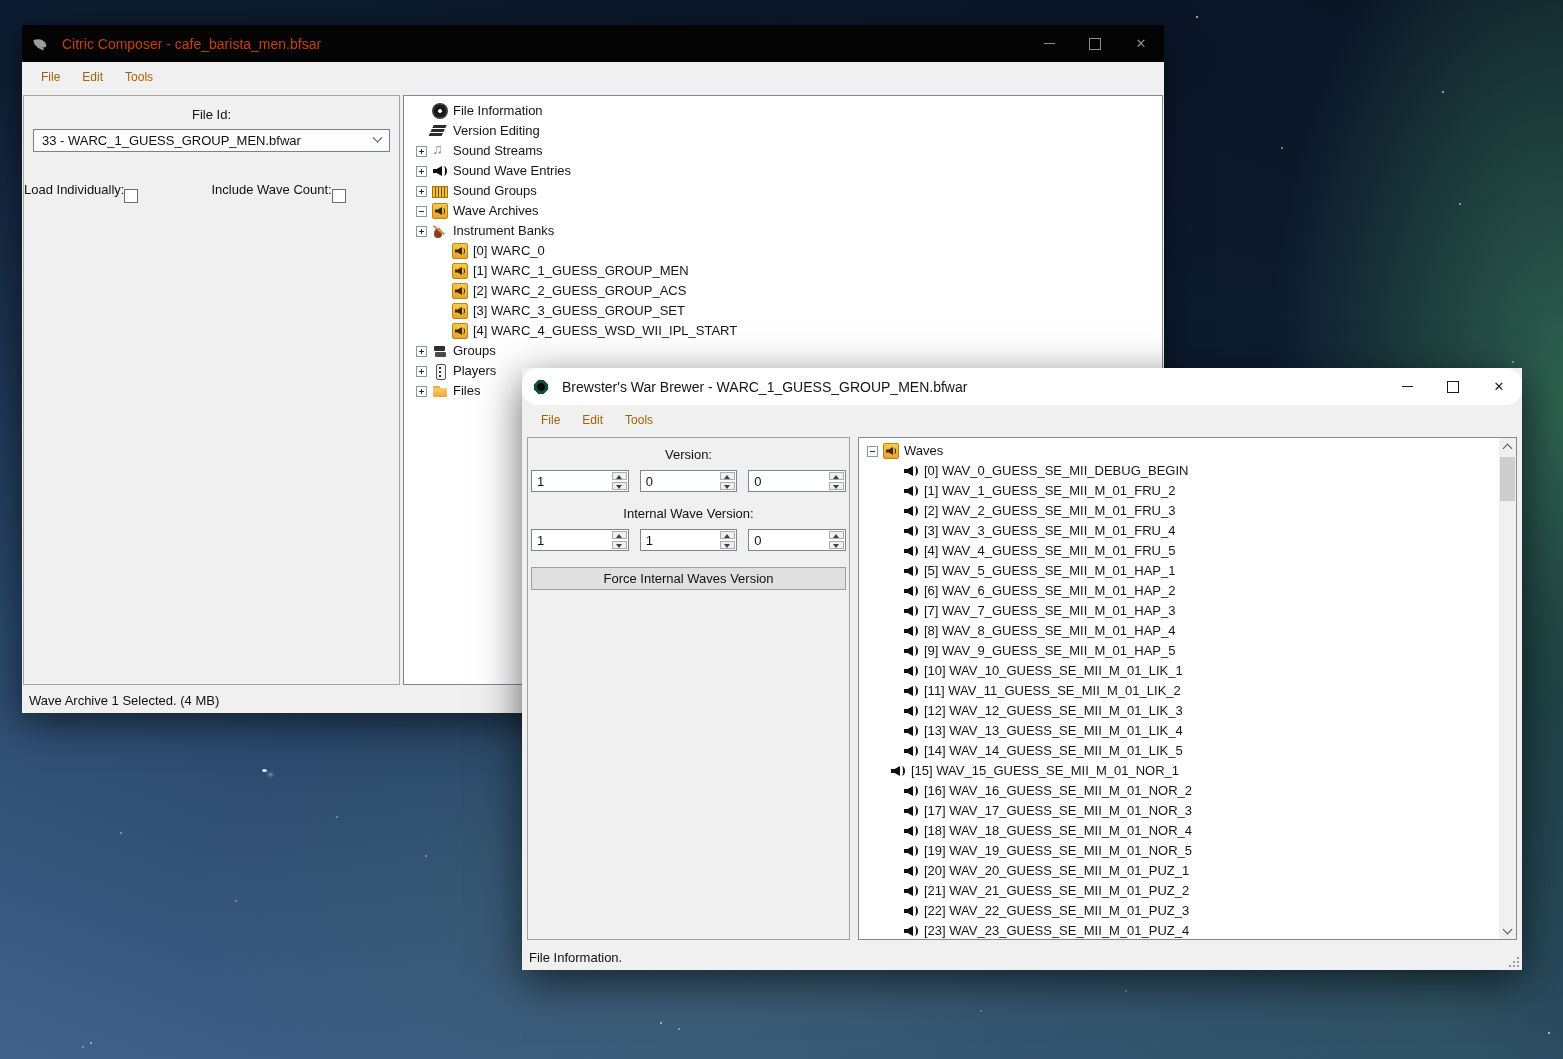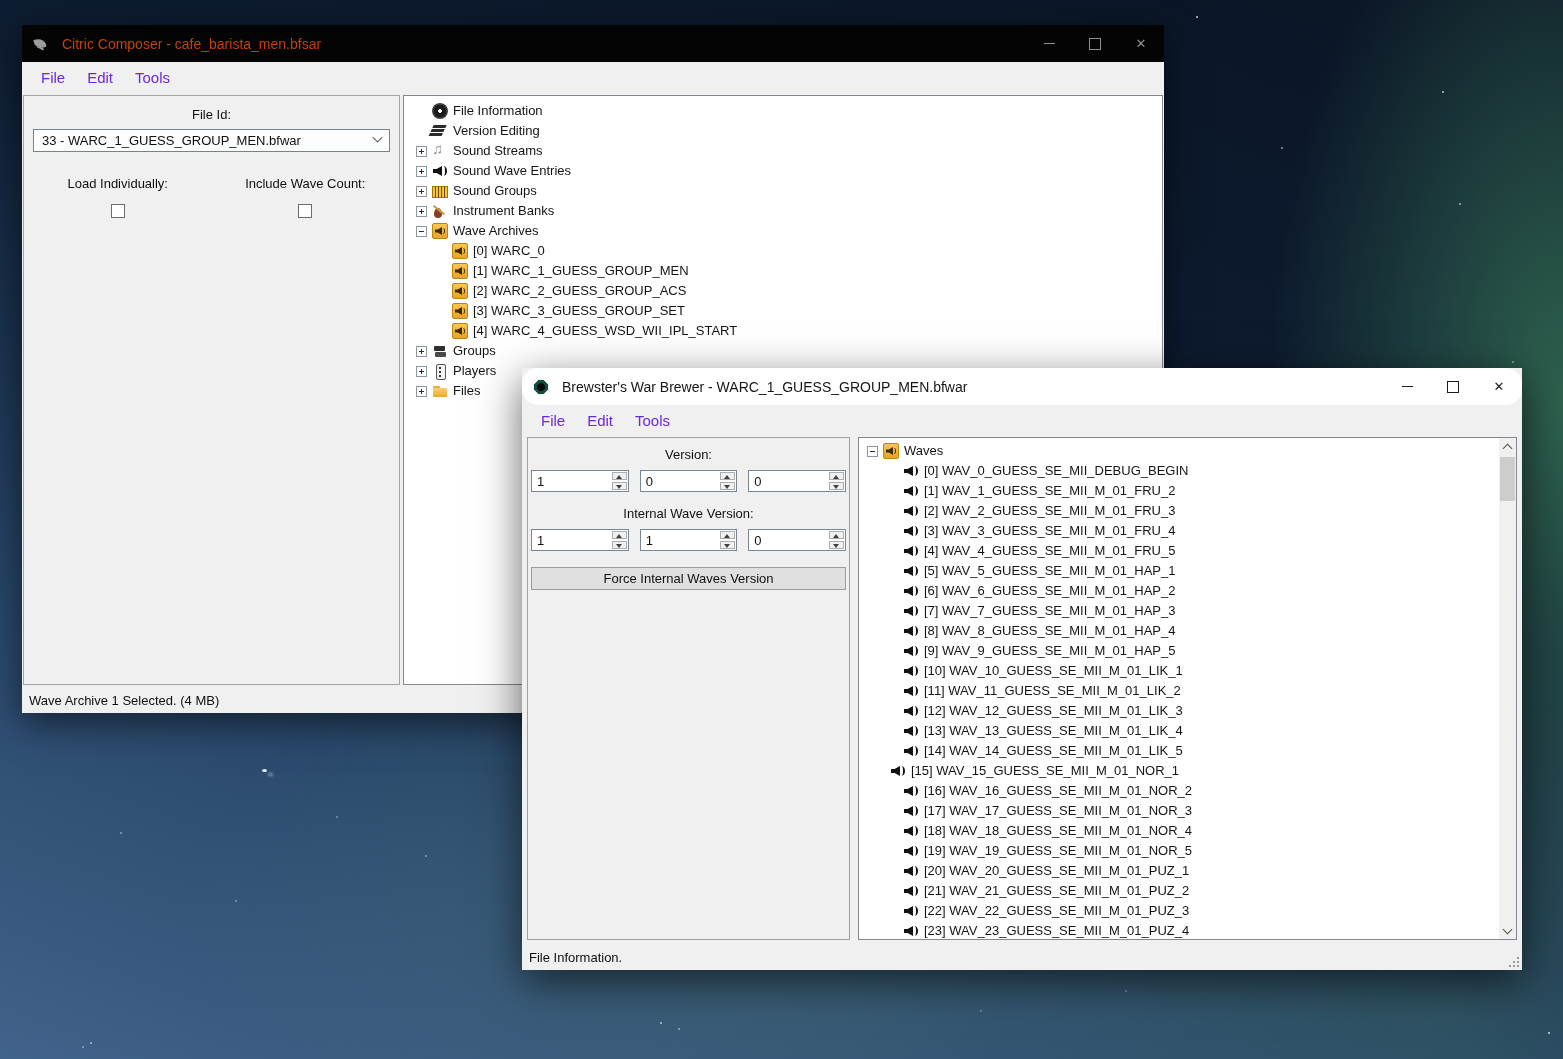--- a/index.html
+++ b/index.html
@@ -45,39 +45,39 @@
   #win2 .titlebar { background:#ffffff; color:#161616;border-radius:16px; }
   .titlebar .title { font-size:14px; margin-left:8px; white-space:nowrap; }
   .wc-group { margin-left:auto; display:flex; height:100%; }
   .wc { width:46px; height:100%; display:flex; align-items:center; justify-content:center; }
   #win1 .wc { color:#8f8f8f; } #win2 .wc { color:#1c1c1c; }
   .wc-min::before { content:""; width:11px; height:1px; background:currentColor; }
   .wc-max::before { content:""; width:10px; height:10px; border:1px solid currentColor; }
   .wc-close::before { content:"\2715"; font-size:13px; }
 
   .menubar { height:30px; background:#f0f0f0; display:flex; align-items:center; padding-left:8px; }
-  .menu-item { font-size:15px; color:#6d28d9; padding:5px 11px; }
+  .menu-item { font-size:12px; color:#a16207; padding:5px 11px; }
 
   .winbody { position:relative; width:100%; }
   #win1 .winbody { height:621px; }
   #win2 .winbody { height:535px; }
 
   .statusbar { position:absolute; left:0; right:0; bottom:0; height:26px; background:#f0f0f0;
     display:flex; align-items:center; padding-left:7px; font-size:13px; color:#101010; }
 
   
   .panel-left { position:absolute; left:1px; top:3px; width:377px; bottom:28px;
     border:1px solid #a5a5a5; background:#f0f0f0; }
   .fileid-label { text-align:center; margin-top:11px; font-size:13px; color:#101010; }
   .combo { margin:7px 9px 0 9px; height:23px; border:1px solid #76828e; background:#fdfdfd;
     display:flex; align-items:center; padding:0 8px; font-size:13px; color:#101010; }
   .combo-arrow { margin-left:auto; width:7px; height:7px; border-right:1.4px solid #46505a;
     border-bottom:1.4px solid #46505a; transform:rotate(45deg) translate(-2px,-2px); }
   .chk-row { display:flex; margin-top:24px; }
-  .chk-col { flex:1; display:flex; flex-direction:column; align-items:center; }
+  .chk-col { flex:1; display:flex; flex-direction:row; align-items:center; }
   .chk-label { font-size:13px; color:#101010; }
   .checkbox { width:14px; height:14px; border:1px solid #6d6d6d; background:#fff; margin-top:13px; }
 
   .panel-tree { position:absolute; border:1px solid #828790; background:#fff; overflow:hidden; }
   #tree1 { left:381px; top:3px; right:1px; bottom:28px; padding-top:5px; }
   #tree2-wrap { left:336px; top:2px; right:5px; bottom:30px; }
   #tree2 { position:absolute; left:0; top:0; right:17px; bottom:0; overflow:hidden; padding-top:3px; }
 
   .tree-row { display:flex; align-items:center; height:20px; font-size:13px; color:#141414; white-space:nowrap; }
   .tree-label { margin-top:-1px; }
@@ -218,28 +218,28 @@
           <span class="expander plus"></span>
           <span class="icon icon-speaker"></span>
           <span class="tree-label">Sound Wave Entries</span>
         </div>
         <div class="tree-row" style="padding-left: 12px;">
           <span class="expander plus"></span>
           <span class="icon icon-piano-yellow"></span>
           <span class="tree-label">Sound Groups</span>
         </div>
         <div class="tree-row" style="padding-left: 12px;">
+          <span class="expander minus"></span>
+          <span class="icon icon-speaker-yellow"></span>
+          <span class="tree-label">Wave Archives</span>
+        </div>
+        <div class="tree-row" style="padding-left: 12px;">
           <span class="expander plus"></span>
           <span class="icon icon-violin"></span>
           <span class="tree-label">Instrument Banks</span>
-        </div>
-        <div class="tree-row" style="padding-left: 12px;">
-          <span class="expander minus"></span>
-          <span class="icon icon-speaker-yellow"></span>
-          <span class="tree-label">Wave Archives</span>
         </div>
         <div class="tree-row" style="padding-left: 32px;">
           <span class="expander-spacer"></span>
           <span class="icon icon-speaker-yellow"></span>
           <span class="tree-label">[0] WARC_0</span>
         </div>
         <div class="tree-row" style="padding-left: 32px;">
           <span class="expander-spacer"></span>
           <span class="icon icon-speaker-yellow"></span>
           <span class="tree-label">[1] WARC_1_GUESS_GROUP_MEN</span>

